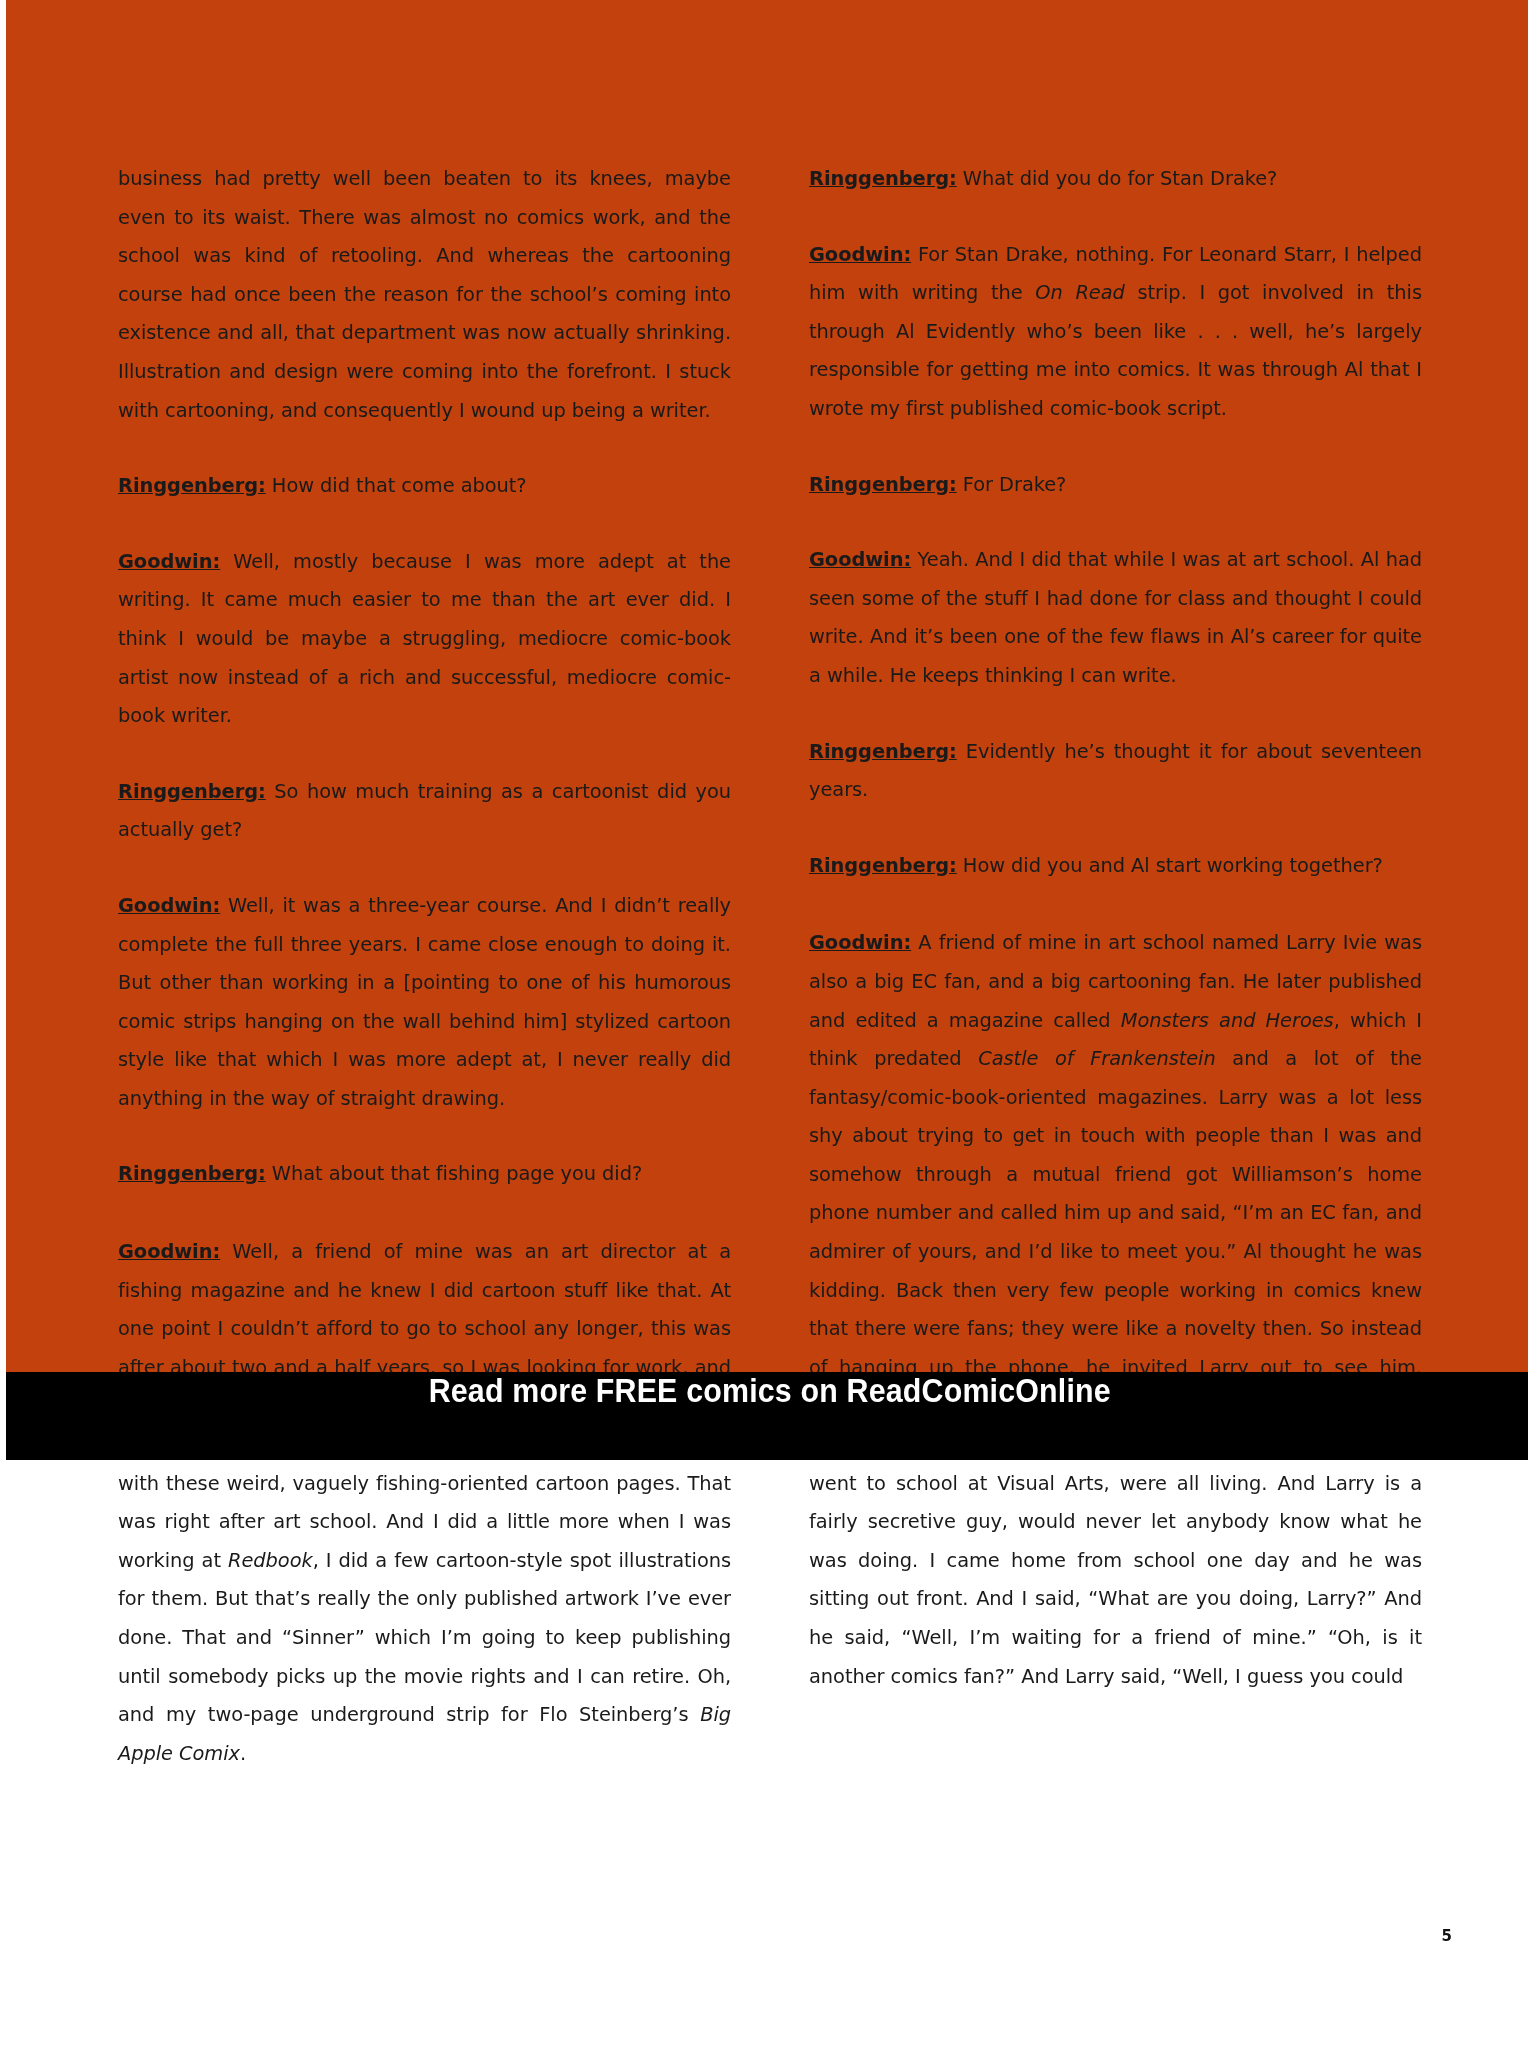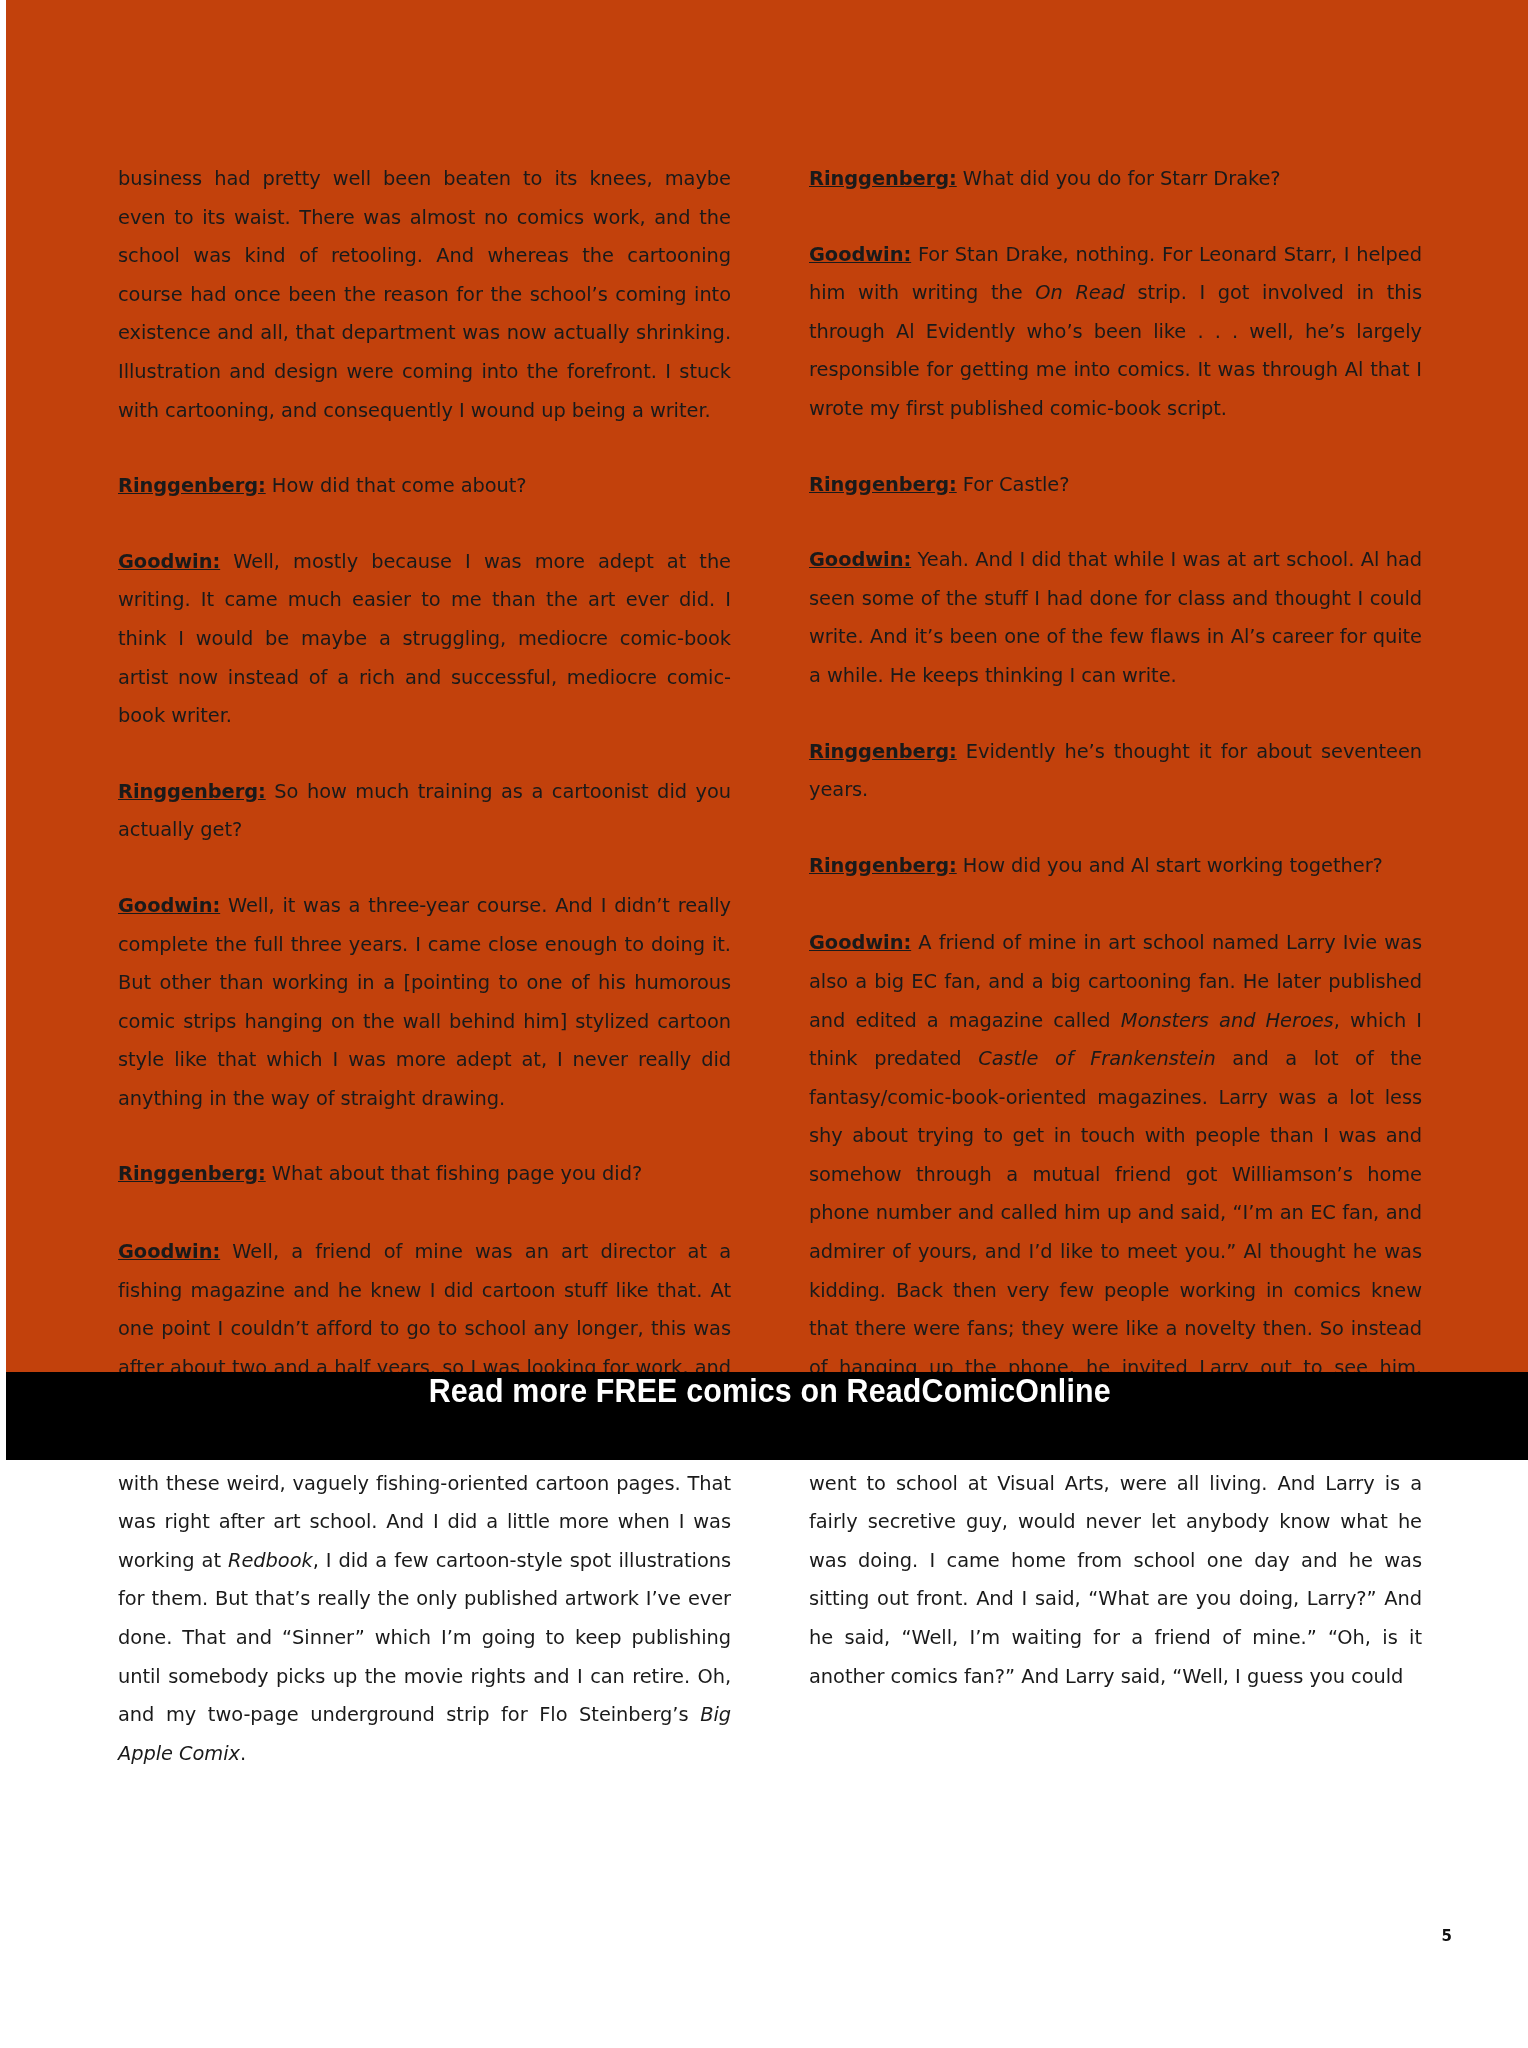--- a/index.html
+++ b/index.html
@@ -104,23 +104,23 @@
       <p class="para"><span>business had pretty well been beaten to its knees, maybe even to its waist. There was almost no comics work, and the school was kind of retooling. And whereas the cartooning course had once been the reason for the school’s coming into existence and all, that department was now actually shrinking. Illustration and design were coming into the forefront. I stuck with cartooning, and consequently I wound up being a writer.</span></p>
       <p class="para"><span class="speaker">Ringgenberg:</span><span> How did that come about?</span></p>
       <p class="para"><span class="speaker">Goodwin:</span><span> Well, mostly because I was more adept at the writing. It came much easier to me than the art ever did. I think I would be maybe a struggling, mediocre comic-book artist now instead of a rich and successful, mediocre comic-book writer.</span></p>
       <p class="para"><span class="speaker">Ringgenberg:</span><span> So how much training as a cartoonist did you actually get?</span></p>
       <p class="para"><span class="speaker">Goodwin:</span><span> Well, it was a three-year course. And I didn’t really complete the full three years. I came close enough to doing it. But other than working in a [pointing to one of his humorous comic strips hanging on the wall behind him] stylized cartoon style like that which I was more adept at, I never really did anything in the way of straight drawing.</span></p>
       <p class="para"><span class="speaker">Ringgenberg:</span><span> What about that fishing page you did?</span></p>
       <p class="para"><span class="speaker">Goodwin:</span><span> Well, a friend of mine was an art director at a fishing magazine and he knew I did cartoon stuff like that. At one point I couldn’t afford to go to school any longer, this was after about two and a half years, so I was looking for work, and he said, “Gee, we’re revamping the magazine, we’d like a cartoon page.” But I knew nothing about fishing, so I came up with these weird, vaguely fishing-oriented cartoon pages. That was right after art school. And I did a little more when I was working at </span><span class="ital">Redbook</span><span>, I did a few cartoon-style spot illustrations for them. But that’s really the only published artwork I’ve ever done. That and “Sinner” which I’m going to keep publishing until somebody picks up the movie rights and I can retire. Oh, and my two-page underground strip for Flo Steinberg’s </span><span class="ital">Big Apple Comix</span><span>.</span></p>
     </div>
 
     <div class="column">
-      <p class="para"><span class="speaker">Ringgenberg:</span><span> What did you do for Starr Drake?</span></p>
+      <p class="para"><span class="speaker">Ringgenberg:</span><span> What did you do for Stan Drake?</span></p>
       <p class="para"><span class="speaker">Goodwin:</span><span> For Stan Drake, nothing. For Leonard Starr, I helped him with writing the </span><span class="ital">On Read</span><span> strip. I got involved in this through Al Evidently who’s been like . . . well, he’s largely responsible for getting me into comics. It was through Al that I wrote my first published comic-book script.</span></p>
-      <p class="para"><span class="speaker">Ringgenberg:</span><span> For Castle?</span></p>
+      <p class="para"><span class="speaker">Ringgenberg:</span><span> For Drake?</span></p>
       <p class="para"><span class="speaker">Goodwin:</span><span> Yeah. And I did that while I was at art school. Al had seen some of the stuff I had done for class and thought I could write. And it’s been one of the few flaws in Al’s career for quite a while. He keeps thinking I can write.</span></p>
       <p class="para"><span class="speaker">Ringgenberg:</span><span> Evidently he’s thought it for about seventeen years.</span></p>
       <p class="para"><span class="speaker">Ringgenberg:</span><span> How did you and Al start working together?</span></p>
       <p class="para"><span class="speaker">Goodwin:</span><span> A friend of mine in art school named Larry Ivie was also a big EC fan, and a big cartooning fan. He later published and edited a magazine called </span><span class="ital">Monsters and Heroes</span><span>, which I think predated </span><span class="ital">Castle of Frankenstein</span><span> and a lot of the fantasy/comic-book-oriented magazines. Larry was a lot less shy about trying to get in touch with people than I was and somehow through a mutual friend got Williamson’s home phone number and called him up and said, “I’m an EC fan, and admirer of yours, and I’d like to meet you.” Al thought he was kidding. Back then very few people working in comics knew that there were fans; they were like a novelty then. So instead of hanging up the phone, he invited Larry out to see him. Eventually, Larry got around to bringing Al around to the apartment building where he and I and a lot of other guys who went to school at Visual Arts, were all living. And Larry is a fairly secretive guy, would never let anybody know what he was doing. I came home from school one day and he was sitting out front. And I said, “What are you doing, Larry?” And he said, “Well, I’m waiting for a friend of mine.” “Oh, is it another comics fan?” And Larry said, “Well, I guess you could</span></p>
     </div>
 
   </div>
 
   <div id="page-number">5</div>
 

